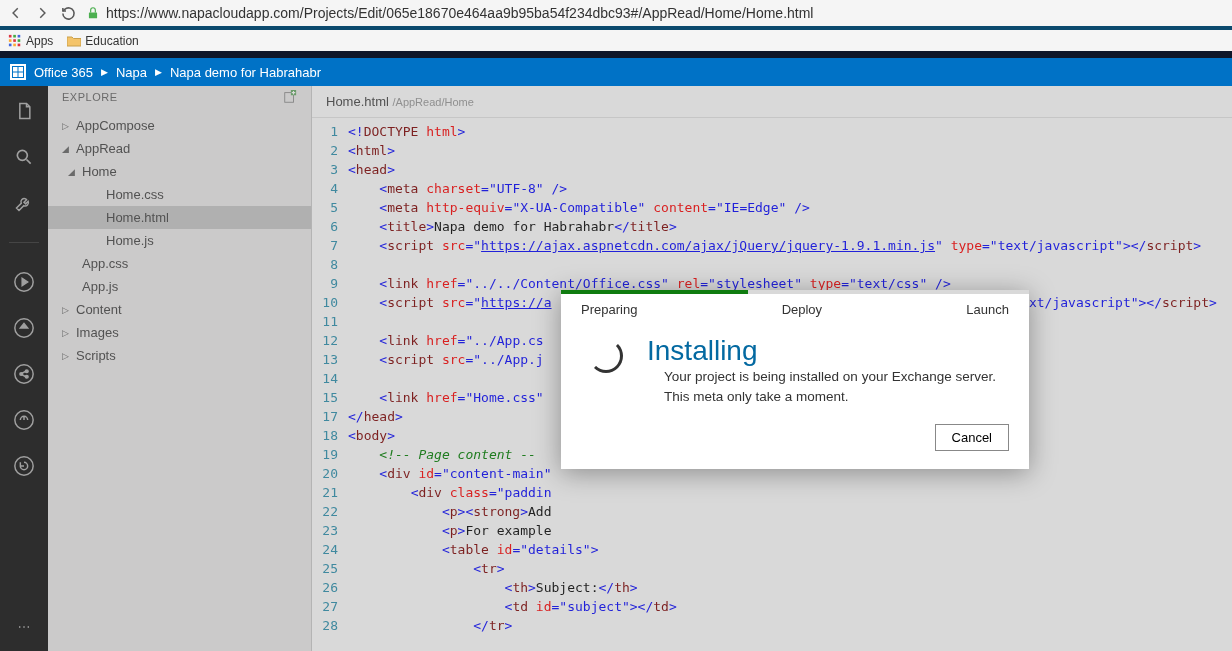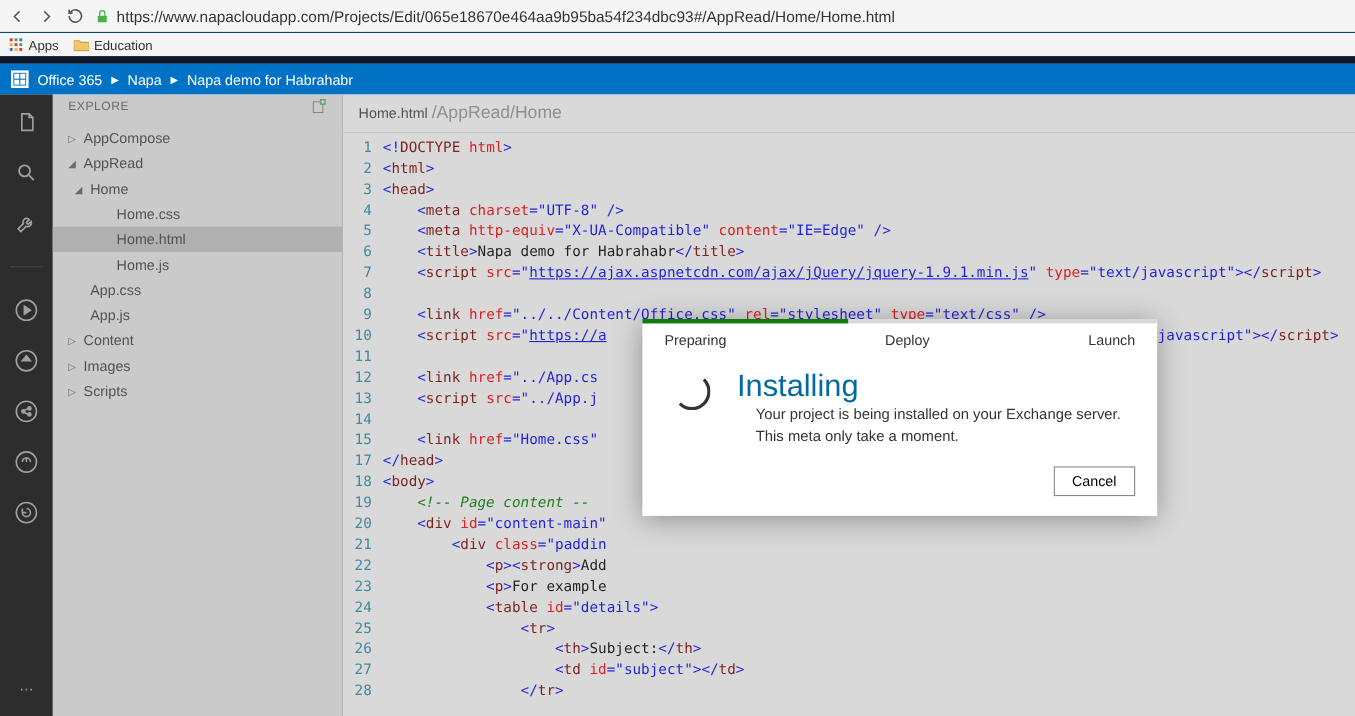--- a/index.html
+++ b/index.html
@@ -1,19 +1,19 @@
 <!DOCTYPE html>
 <html><head>
 <meta charset="utf-8">
 <style>
 * { margin: 0; padding: 0; box-sizing: border-box; }
 body { font-family: "Segoe UI", Arial, sans-serif; font-size: 13px; background: #fff; overflow: hidden; width: 1232px; height: 651px; position: relative; }
 
 
-.browser-bar { height: 30px; background: #f5f5f5; border-bottom: 1px solid #0c4a6e; display: flex; align-items: center; padding: 0 8px; gap: 10px; }
+.browser-bar { height: 30px; background: #f5f5f5; border-bottom: 4px solid #0c4a6e; display: flex; align-items: center; padding: 0 8px; gap: 10px; }
 .nav-arrow { width: 16px; height: 16px; color: #5a5a5a; cursor: pointer; display:flex; align-items:center; justify-content:center;}
 .url-bar { flex: 1; display: flex; align-items: center; gap: 6px; font-size: 14px; color: #333; }
 .lock-icon { color: #4CAF50; }
 .bookmark-bar { height: 28px; background: #f5f5f5; border-bottom: 7px solid #0f172a; display: flex; align-items: center; padding: 0 8px; gap: 14px; font-size: 12px; color: #333; }
 .bm-item { display: flex; align-items: center; gap: 4px; cursor:pointer; }
 
 
 .office-header { height: 28px; background: #0072C6; color: #fff; display: flex; align-items: center; padding: 0 10px; font-size: 13px; gap: 8px; }
 .office-header .crumb-sep { font-size: 9px; }
 .office-logo { width:16px; height:16px; background:#fff; display:flex; align-items:center; justify-content:center; color:#0072C6; font-weight:bold; font-size:11px; }
@@ -33,35 +33,35 @@
 .tree-row { padding: 4px 0 4px 14px; display:flex; align-items:center; gap:4px; cursor:pointer; color:#444;}
 .tree-row.l1 { padding-left: 20px; }
 .tree-row.l2 { padding-left: 34px; }
 .tree-row.l3 { padding-left: 58px; }
 .tree-row.selected { background: #c7c7c7; }
 .tri { font-size: 9px; display:inline-block; width:10px; color:#666;}
 
 
 .editor { flex: 1; background: #fff; }
 .editor-tab { padding: 8px 14px; font-size: 13px; color: #444; border-bottom: 1px solid #e5e5e5; }
-.editor-tab .path { color: #999; font-size: 16px; }
+.editor-tab .path { color: #999; font-size: 11px; }
 .code { font-family: Consolas, monospace; font-size: 13px; line-height: 19px; padding: 4px 0; }
 .code-line { display: flex; }
 .ln { width: 36px; text-align: right; color: #2b91af; padding-right: 10px; user-select:none; }
 .lc { white-space: pre; }
 .t-tag { color: #800000; }
 .t-attr { color: #ff0000; }
 .t-val { color: #0000ff; }
 .t-punc { color: #0000ff; }
 .t-comm { color: #008000; font-style: italic; }
 .t-link { color: #0000ff; text-decoration: underline; }
 
 
 .overlay { position: absolute; top:86px; left:0; right:0; bottom:0; background: rgba(120,120,120,0.28); pointer-events:none; }
-.modal { position: absolute; top: 290px; left: 584px; width: 468px; background: #fff; box-shadow: 0 4px 25px rgba(0,0,0,0.35); }
+.modal { position: absolute; top: 290px; left: 561px; width: 468px; background: #fff; box-shadow: 0 4px 25px rgba(0,0,0,0.35); }
 .progress { height: 4px; background: #d9d9d9; display:flex; }
 .progress .done { background: #107c10; width: 40%; height:100%; }
 .steps { display:flex; justify-content:space-between; padding: 8px 20px 0; font-size: 13px; color:#333; }
 .modal-body { display:flex; padding: 18px 20px 18px 28px; gap: 24px; }
 .spinner { width: 34px; height: 34px; border: 3px solid #333; border-left-color: transparent; border-top-color:transparent; border-radius: 50%; margin-top:4px; }
 .modal-title { font-size: 28px; font-weight: 400; color: #0369a1; }
 .modal-text { font-size: 13.5px; color: #333; line-height: 1.45; margin-left: 17px; }
 .modal-footer { display:flex; justify-content:flex-end; padding: 0 20px 18px; }
 .btn-cancel { border: 1px solid #888; background:#fff; padding: 5px 16px; font-size: 13px; cursor:pointer; }
 

